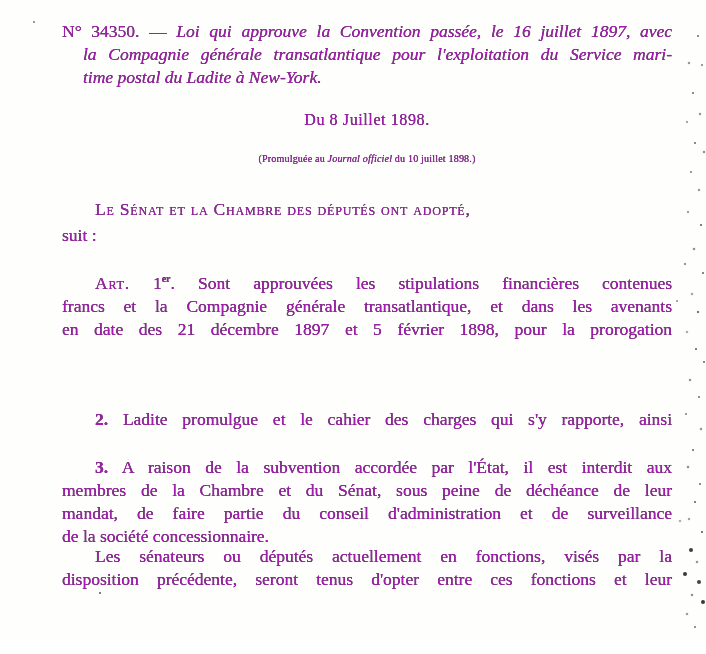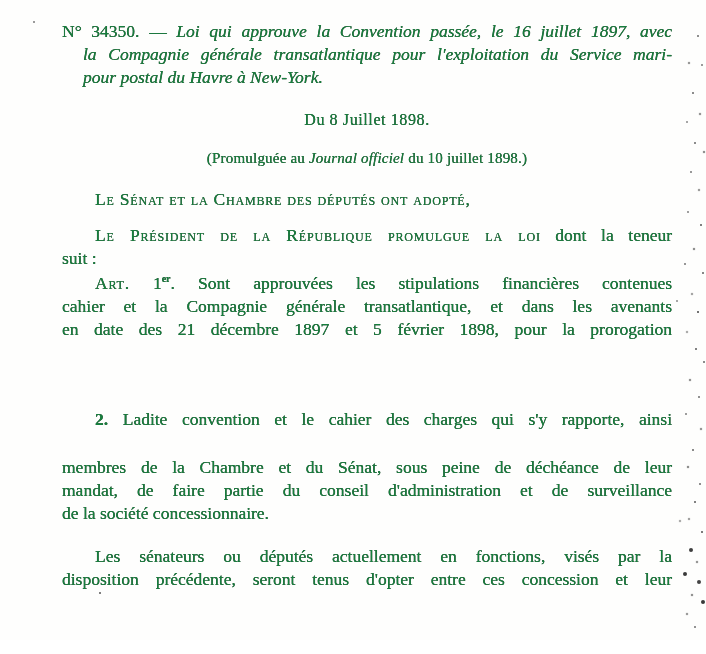--- a/index.html
+++ b/index.html
@@ -2,36 +2,36 @@
 <html><head>
 <meta charset="utf-8">
 <style>
   html, body { margin: 0; padding: 0; background: #ffffff; }
   .page {
     position: relative;
     width: 706px;
     height: 640px;
     background: #fefefd;
     overflow: hidden;
-    color: #15803d;
+    color: #a21caf;
     font-family: "Liberation Serif", "DejaVu Serif", serif;
     text-shadow: 0 0 0.5px rgba(33,31,28,0.85), 0.25px 0.25px 0 rgba(33,31,28,0.28);
   }
   .block { position: absolute; left: 62px; width: 610px; }
   .ln { font-size: 17.5px; line-height: 23px; }
   .jl { text-align: justify; text-align-last: justify; }
   .center { text-align: center; }
   .hang { padding-left: 21px; box-sizing: border-box; }
   .ind { text-indent: 33px; }
   .it { font-style: italic; }
-  .sc { font-variant: small-caps; letter-spacing: 0.8px; }
+  .sc { font-variant: small-caps; letter-spacing: 0.8px; margin-top: 10px; }
   .b { font-weight: bold; }
   .sup { font-size: 10px; vertical-align: super; line-height: 0; letter-spacing: 0; font-weight: bold; }
   .date-ln { font-size: 16px; letter-spacing: 0.6px; }
-  .prom-ln { font-size: 15px; letter-spacing: 0.2px; text-align: center; }
+  .prom-ln { font-size: 10px; letter-spacing: 0.2px; text-align: center; }
   
   .specks {
     position: absolute; top: 0; left: 0; width: 2px; height: 2px;
     border-radius: 50%; background: transparent; pointer-events: none;
     box-shadow:
       697px 35px 0 0 #6a6a6a, 688px 62px 1px 0 #585858, 701px 64px 0 0 #7a7a7a,
       692px 92px 0 0 #666666, 699px 113px 1px 0 #555555, 686px 121px 0 0 #888888,
       694px 142px 0 0 #666666, 703px 151px 1px 0 #4a4a4a, 690px 171px 0 0 #777777,
       698px 189px 1px 0 #5e5e5e, 687px 211px 0 0 #808080, 700px 224px 0 0 #565656,
       693px 248px 1px 0 #494949, 684px 263px 0 0 #757575, 702px 272px 0 0 #5f5f5f,
@@ -51,69 +51,69 @@
 
 <div class="page">
 
   <div class="block" style="top:20px">
     <div class="ln jl">
       <span>N° 34350.</span>
       <span>—</span>
       <span class="it">Loi qui approuve la Convention passée, le 16 juillet 1897, avec</span>
     </div>
     <div class="ln jl it hang">la Compagnie générale transatlantique pour l'exploitation du Service mari-</div>
-    <div class="ln it hang">pour postal du Havre à New-York.</div>
+    <div class="ln it hang">time postal du Ladite à New-York.</div>
   </div>
 
   <div class="block center" style="top:108px">
     <div class="ln date-ln">Du 8 Juillet 1898.</div>
   </div>
 
   <div class="block center" style="top:147px">
     <div class="ln prom-ln">
       <span>(Promulguée au</span>
       <span class="it">Journal officiel</span>
       <span>du 10 juillet 1898.)</span>
     </div>
   </div>
 
   <div class="block" style="top:188px">
     <div class="ln ind sc">Le Sénat et la Chambre des députés ont adopté,</div>
   </div>
 
   <div class="block" style="top:224px">
-    <div class="ln jl ind">
-      <span class="sc">Le Président de la République promulgue la loi</span>
-      <span>dont la teneur</span>
-    </div>
     <div class="ln">suit :</div>
   </div>
 
   <div class="block" style="top:272px">
     <div class="ln jl ind">
       <span class="sc">Art.</span>
       <span><span>1</span><span class="sup">er</span><span>. Sont approuvées les stipulations financières contenues</span></span>
     </div>
-    <div class="ln jl">cahier et la Compagnie générale transatlantique, et dans les avenants</div>
+    <div class="ln jl">francs et la Compagnie générale transatlantique, et dans les avenants</div>
     <div class="ln jl">en date des 21 décembre 1897 et 5 février 1898, pour la prorogation</div>
   </div>
 
   <div class="block" style="top:408px">
     <div class="ln jl ind">
       <span class="b">2.</span>
-      <span>Ladite convention et le cahier des charges qui s'y rapporte, ainsi</span>
+      <span>Ladite promulgue et le cahier des charges qui s'y rapporte, ainsi</span>
     </div>
   </div>
 
   <div class="block" style="top:456px">
+    <div class="ln jl ind">
+      <span class="b">3.</span>
+      <span>A raison de la subvention accordée par l'État, il est interdit aux</span>
+    </div>
     <div class="ln jl">membres de la Chambre et du Sénat, sous peine de déchéance de leur</div>
     <div class="ln jl">mandat, de faire partie du conseil d'administration et de surveillance</div>
     <div class="ln">de la société concessionnaire.</div>
   </div>
 
   <div class="block" style="top:545px">
     <div class="ln jl ind">Les sénateurs ou députés actuellement en fonctions, visés par la</div>
-    <div class="ln jl">disposition précédente, seront tenus d'opter entre ces concession et leur</div>
+    <div class="ln jl">disposition précédente, seront tenus d'opter entre ces fonctions et leur</div>
   </div>
 
   <div class="specks"></div>
 
 </div>
 
 </body></html>

